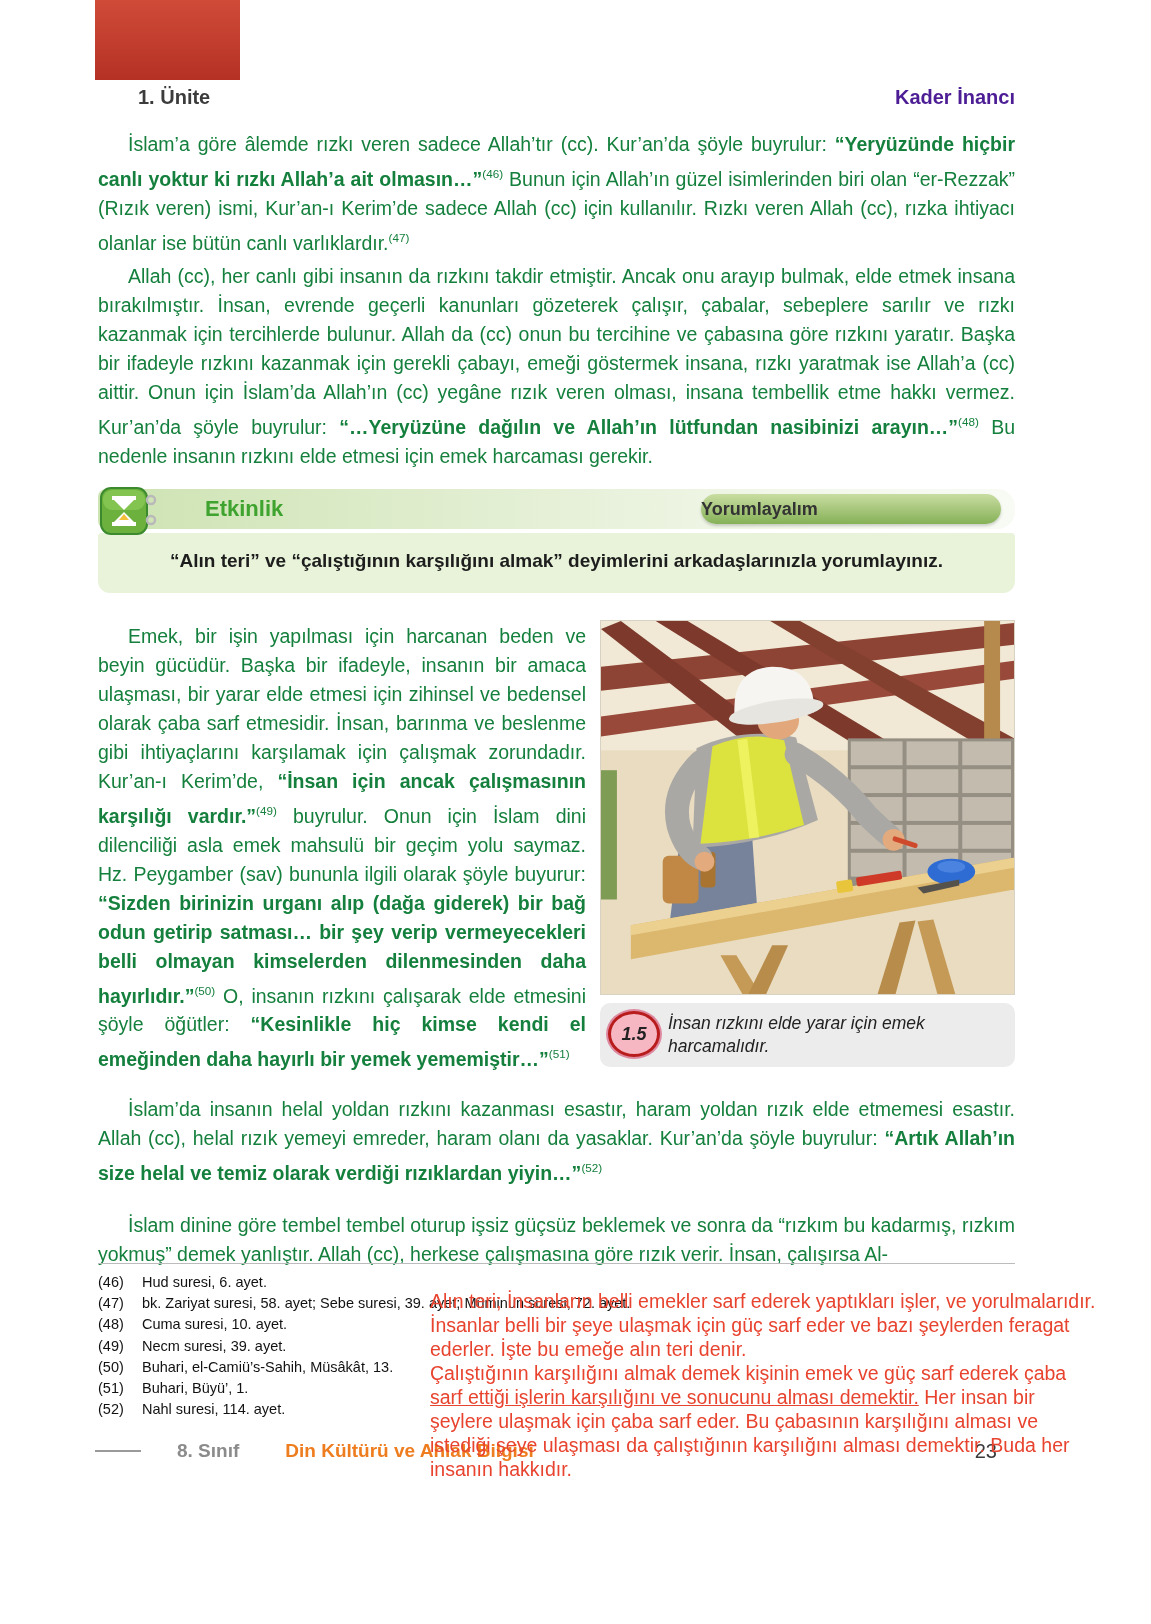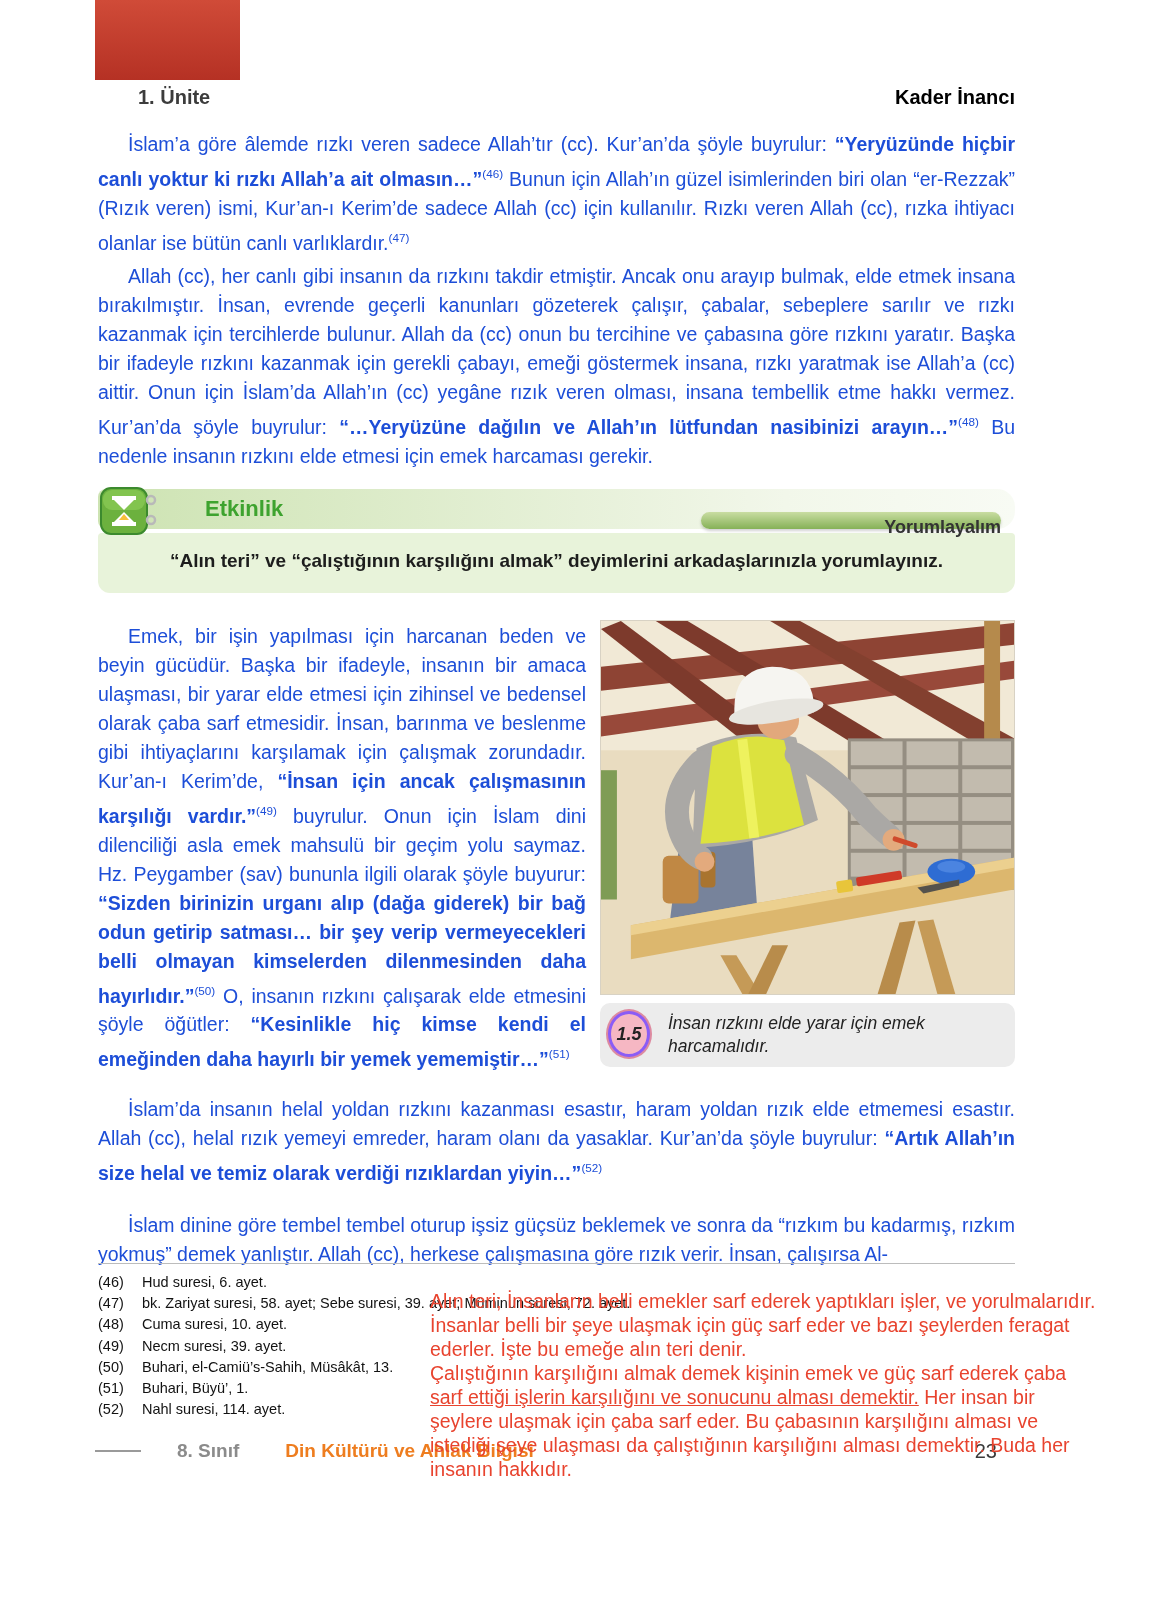--- a/index.html
+++ b/index.html
@@ -8,55 +8,55 @@
     position:relative; width:1151px; height:1624px; background:#fff;
     overflow:hidden; font-family:"Liberation Sans", sans-serif;
   }
   
   .corner-block { position:absolute; left:95px; top:0; width:145px; height:80px;
     background:linear-gradient(180deg,#d04b38,#b53124); }
   
   .header { position:absolute; left:98px; top:86px; width:917px;
     display:flex; justify-content:space-between; font-size:20px; font-weight:bold; }
   .header .unit { color:#3c3c3c; padding-left:40px; }
-  .header .chapter { color:#000000; }
+  .header .chapter { color:#4c1d95; }
   
   .body { position:absolute; left:98px; width:917px; font-size:19.5px; line-height:29px;
-    color:#1d4ed8; text-align:justify; text-indent:30px; }
+    color:#15803d; text-align:justify; text-indent:30px; }
   sup { font-size:0.6em; }
   .seg-b { font-weight:bold; }
   .seg-u { text-decoration:underline; }
   .p1 { top:130px; }
   .p2 { top:262px; }
   
   .activity { position:absolute; left:98px; top:489px; width:917px; }
   .banner { position:relative; height:40px;
     background:linear-gradient(90deg,#cde3b2,#f2f7ea 75%, #f8fbf4);
     border-radius:8px 18px 18px 8px; }
   .activity-icon { position:absolute; left:2px; top:-3px; width:58px; height:50px; }
   .activity-icon svg { display:block; width:100%; height:100%; }
   .activity-title { position:absolute; left:107px; top:0; line-height:40px;
     font-size:22px; font-weight:bold; color:#3ea32f; }
-  .activity-tag { position:absolute; right:14px; top:5px; width:300px; height:17px;
+  .activity-tag { position:absolute; right:14px; top:5px; width:300px; height:30px;
     border-radius:15px; background:linear-gradient(180deg,#c9dda2,#85b157);
-    text-align:right; line-height:30px; font-size:18px; font-weight:bold; color:#333;
-    box-shadow:0 2px 3px rgba(0,0,0,.18);margin-top:18px; }
+    text-align:left; line-height:30px; font-size:18px; font-weight:bold; color:#333;
+    box-shadow:0 2px 3px rgba(0,0,0,.18); }
   .activity-content { margin-top:4px; background:#e8f3da; border-radius:4px 4px 12px 12px;
     min-height:60px; padding:17px 30px; font-size:19px; color:#1d1d1d; text-align:center;font-weight:bold; }
   
   .col-left { top:622px; width:488px; }
   .photo { position:absolute; left:600px; top:620px; width:415px; height:375px;
     border:1px solid #d8d2c4; background:#e9dcc0; }
   .photo svg { display:block; width:100%; height:100%; }
   .caption { position:absolute; left:600px; top:1003px; width:415px; min-height:62px;
     background:#ececec; border-radius:10px; padding:9px 14px 9px 68px;
     font-size:17.5px; line-height:23px; font-style:italic; color:#222;
     display:flex; align-items:center; }
-  .fig-badge { position:absolute; left:8px; top:8px; width:42px; height:46px;
-    border-radius:50%; background:#f6b7c3; border:3px solid #8b5cf6;
+  .fig-badge { position:absolute; left:8px; top:8px; width:52px; height:46px;
+    border-radius:50%; background:#f6b7c3; border:3px solid #b91c1c;
     box-shadow:0 0 0 2px #dd8aa0; font-style:italic; font-weight:bold; font-size:18px;
     color:#222; text-align:center; line-height:40px; }
   .p3 { top:1095px; }
   .p4 { top:1200px;margin-top:11px; }
   
   .footnote-rule { position:absolute; left:98px; top:1263px; width:917px; height:1px;
     background:#bcbcbc; }
   .footnotes { position:absolute; left:98px; top:1272px; width:630px;
     font-size:14.5px; line-height:21.2px; color:#121212; }
   .fn { display:flex; }

